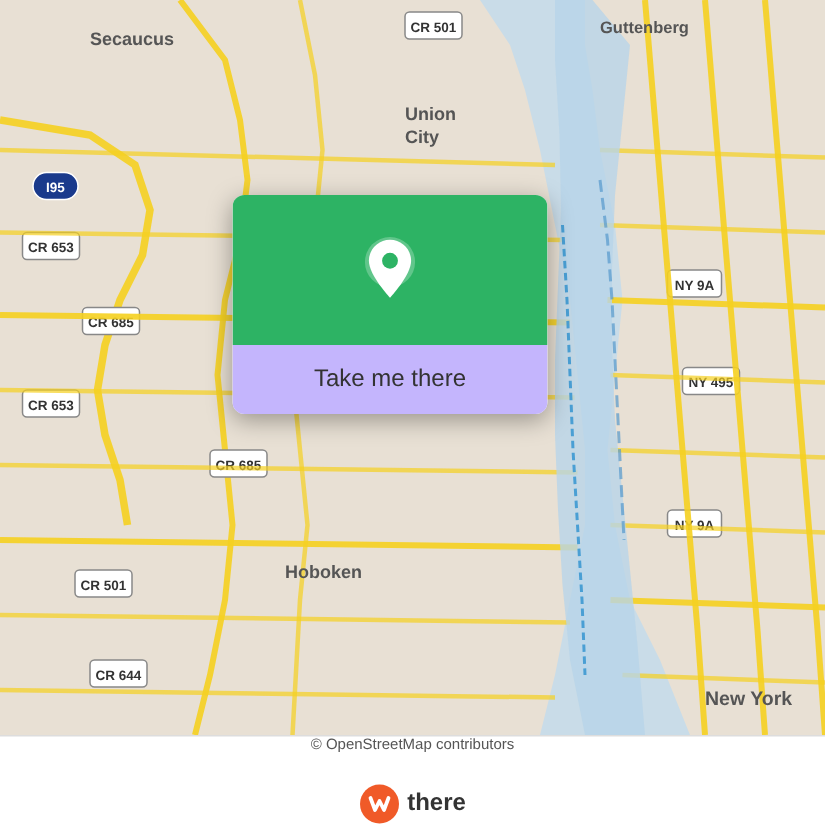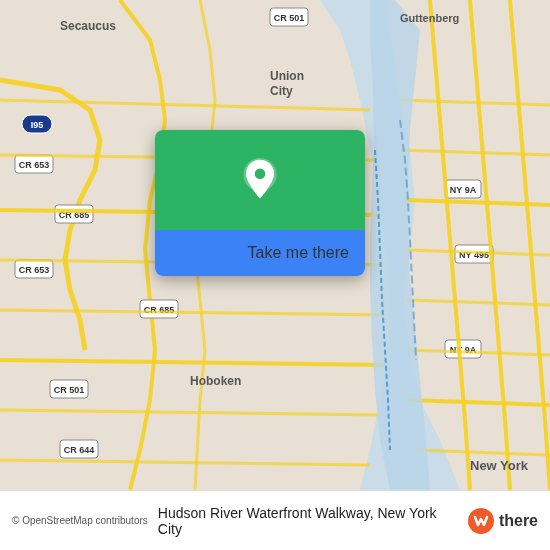--- a/index.html
+++ b/index.html
@@ -48,40 +48,41 @@
     }
 
     #location-pin-icon {
       width: 44px;
       height: 44px;
     }
 
     #popup-button {
       display: block;
       width: 100%;
-      padding: 14px 16px;
-      background: #3b82f6;
+      padding: 14px 0;
+      background: #c4b5fd;
       border: none;
       font-size: 16px;
       font-weight: 500;
       color: #333;
       cursor: pointer;
-      text-align: right;
+      text-align: center;
     }
 
     
     #bottom-bar {
       width: 550px;
       height: 60px;
       background: white;
       border-top: 1px solid #ddd;
       display: flex;
       align-items: center;
       justify-content: space-between;
       padding: 0 12px;
+      flex-direction: column;
     }
 
     #attribution-text {
       font-size: 10px;
       color: #555;
     }
 
     #place-name {
       font-size: 14px;
       font-weight: 500;
@@ -208,21 +209,20 @@
         <path d="M22,2 C13.16,2 6,9.16 6,18 C6,29 22,46 22,46 C22,46 38,29 38,18 C38,9.16 30.84,2 22,2 Z" fill="white"></path>
         <circle cx="22" cy="18" r="6" fill="#2db364"></circle>
       </svg>
     </div>
     <button id="popup-button">Take me there</button>
   </div>
 </div>
 
 <div id="bottom-bar">
   <span id="attribution-text">© OpenStreetMap contributors</span>
-  <span id="place-name">Hudson River Waterfront Walkway, New York City</span>
 
   <div id="moovit-logo">
     <svg id="moovit-icon" viewBox="0 0 28 28" xmlns="http://www.w3.org/2000/svg">
       <circle cx="14" cy="14" r="13" fill="#f05a28"></circle>
       <path d="M8,10 L11,18 L14,12 L17,18 L20,10" stroke="white" stroke-width="2.5" fill="none" stroke-linejoin="round" stroke-linecap="round"></path>
     </svg>
     <span id="moovit-text">there</span>
   </div>
 </div>
 

